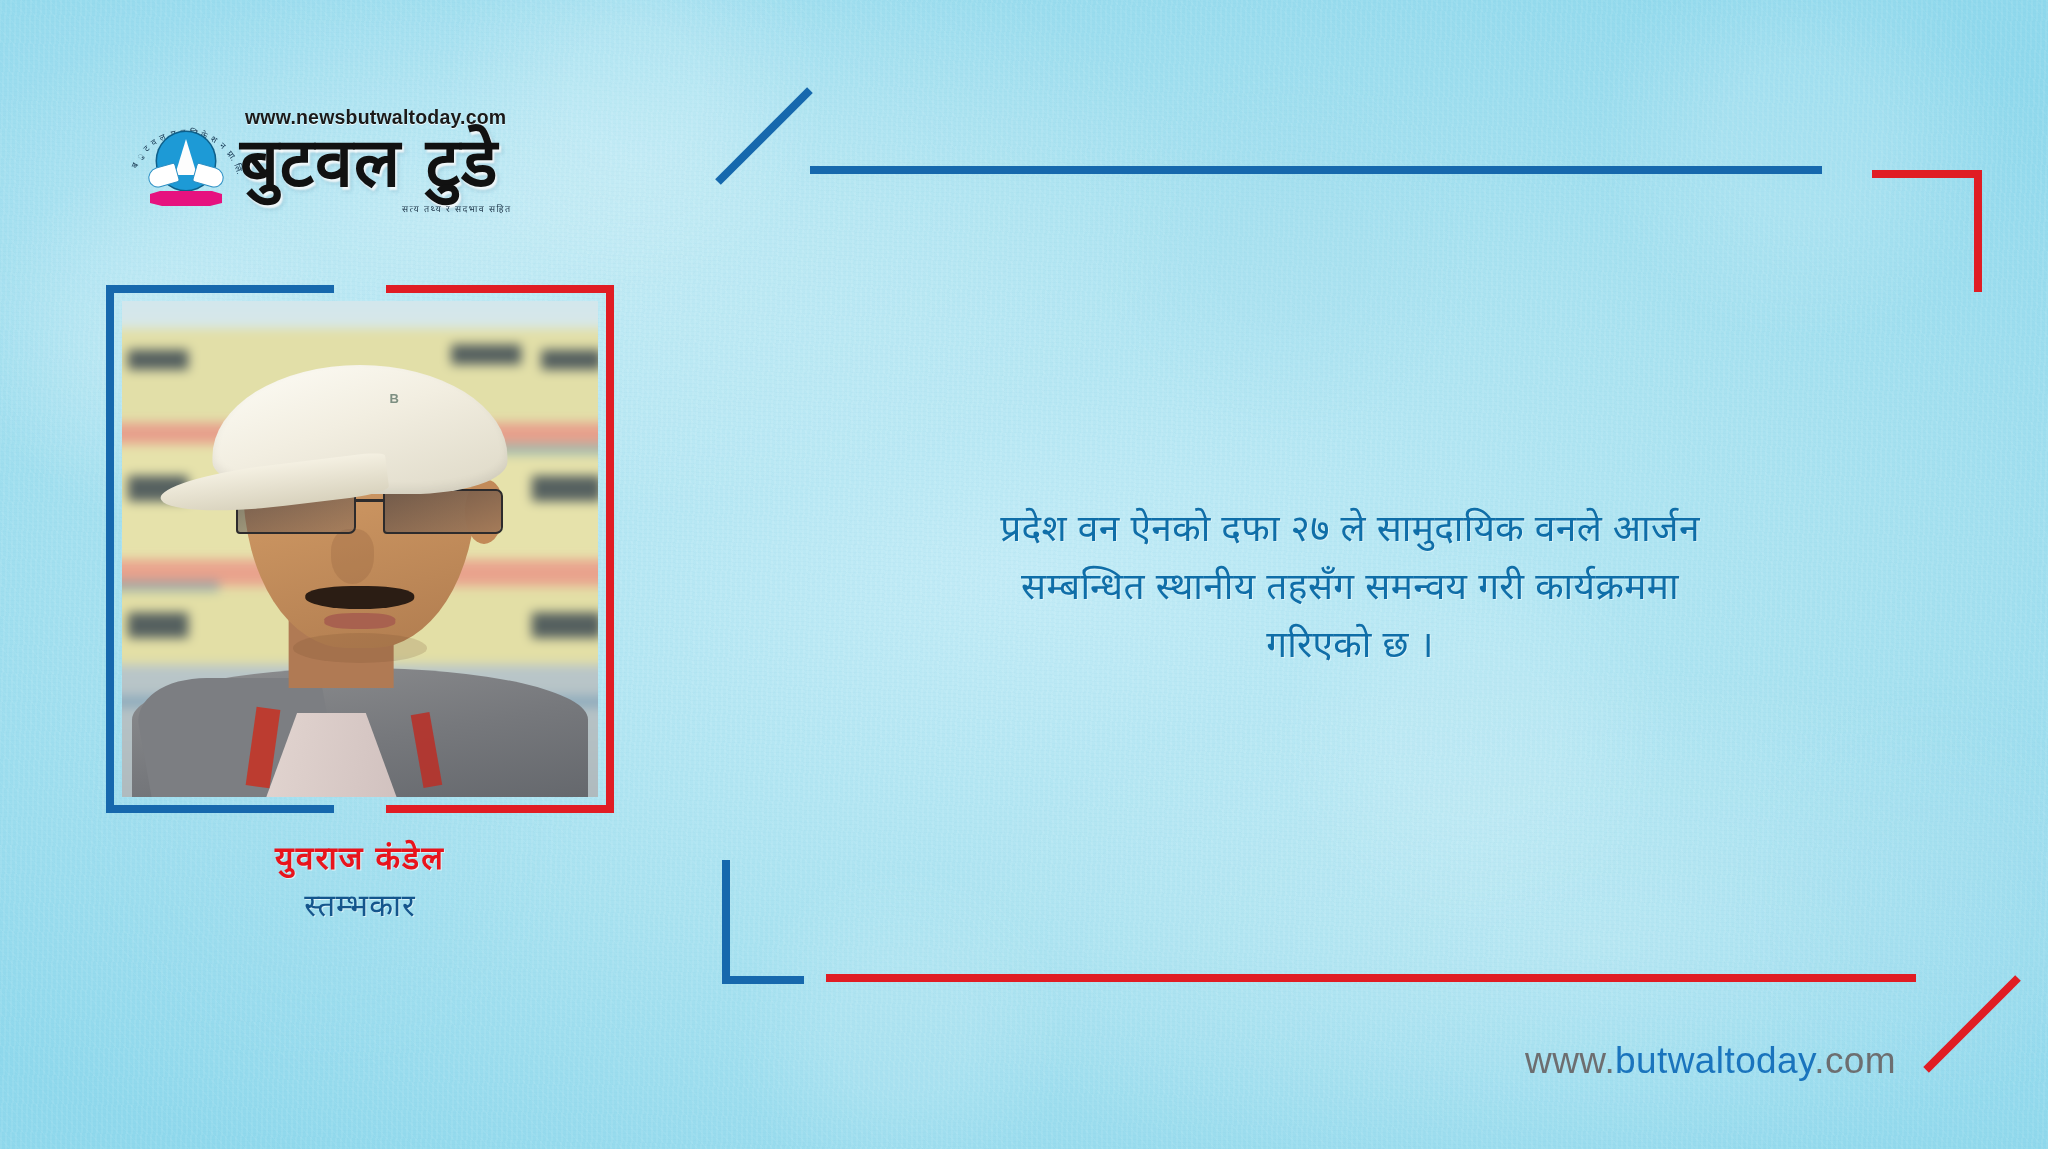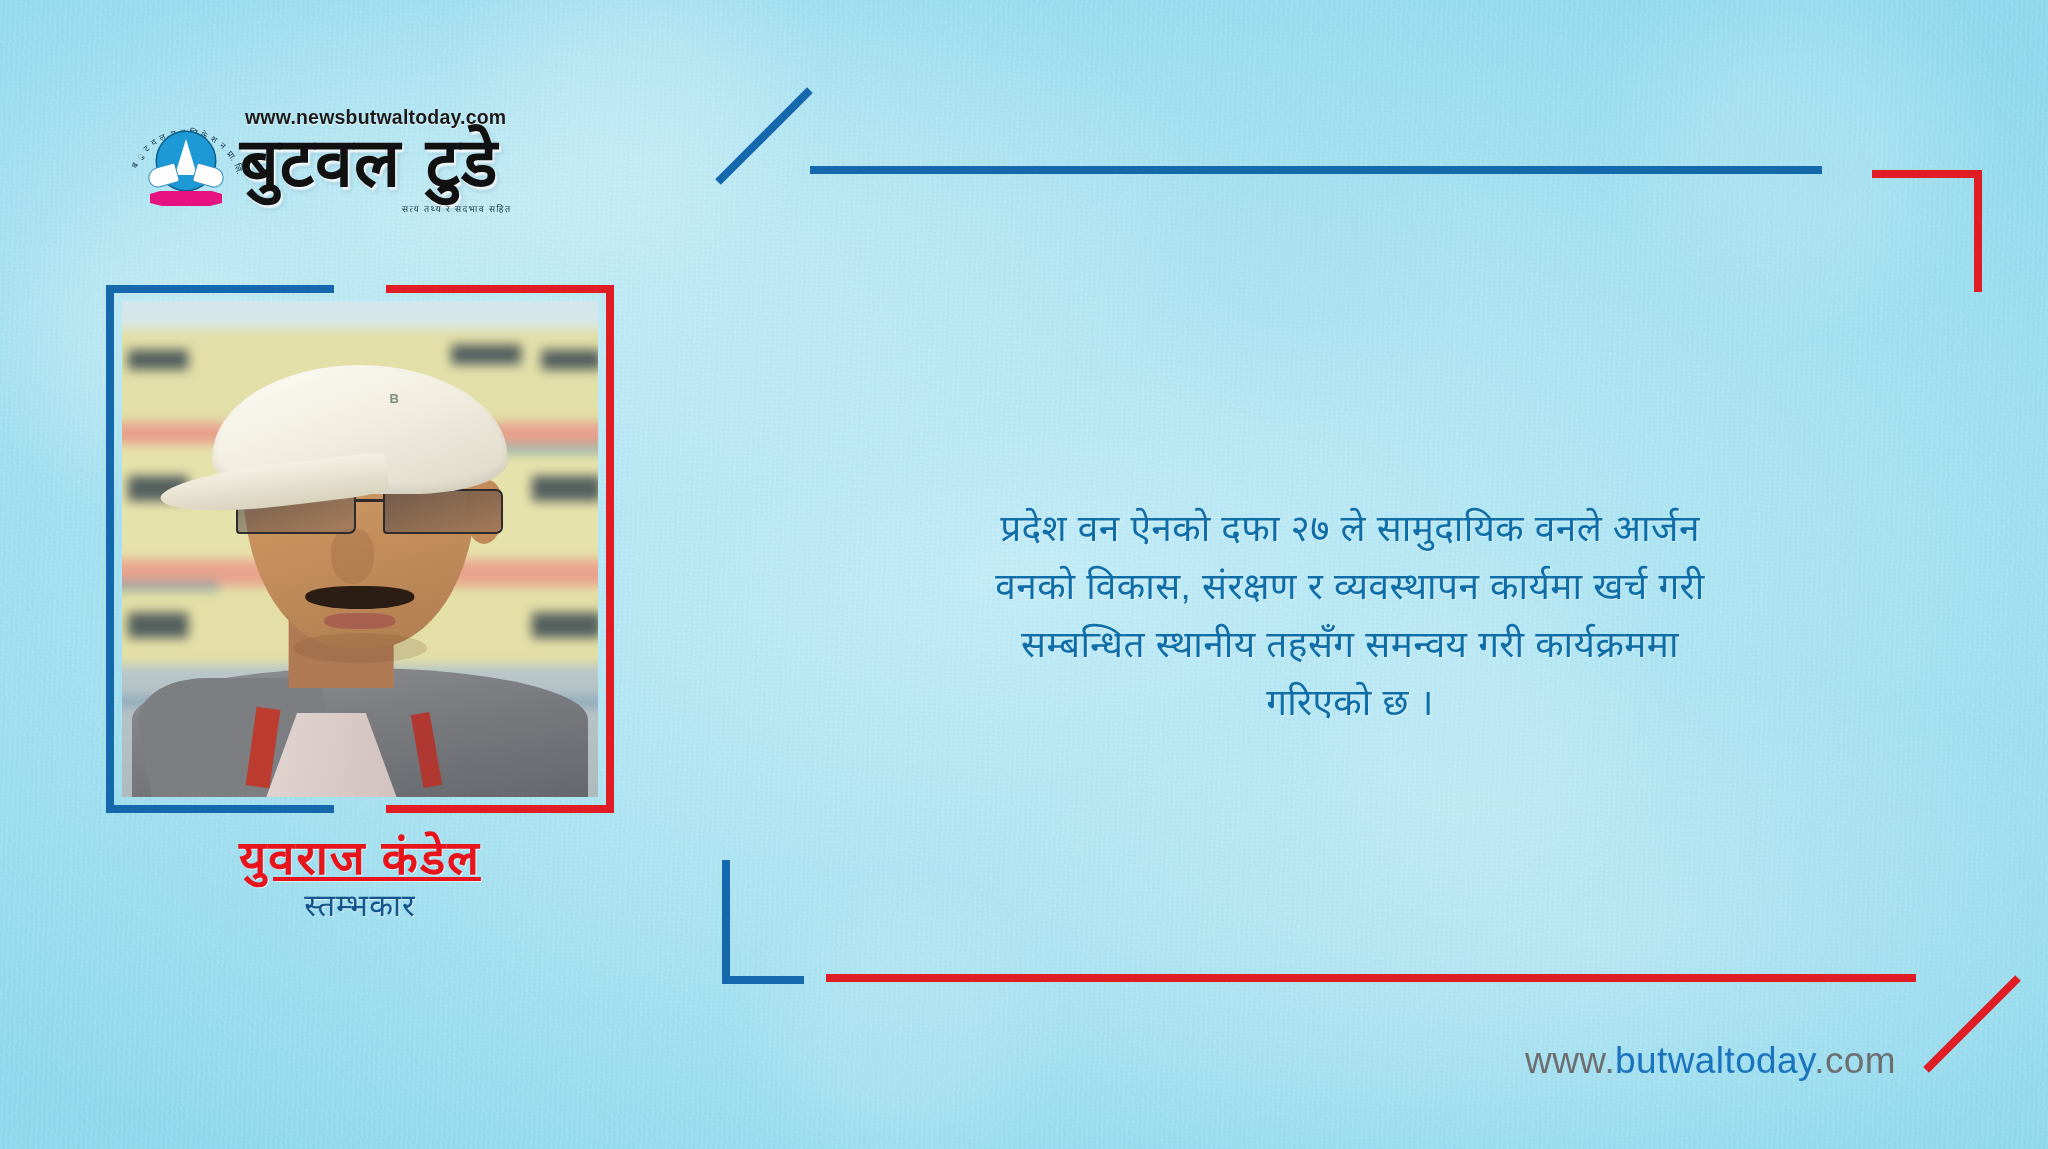--- a/index.html
+++ b/index.html
@@ -249,24 +249,23 @@
     width:28%; height:6%;
     background:rgba(110,70,45,.18); border-radius:50%;
   }
 
   
   #caption{
     position:absolute; left:106px; top:832px; width:508px;
     text-align:center;
   }
   #author-name{
-    font-size:47px; font-weight:700; color:#e8141c;
+    font-size:32px; font-weight:700; color:#e8141c;
     letter-spacing:2px; line-height:52px;
     text-shadow:1px 1px 0 rgba(255,255,255,.6);
-    text-decoration:underline;
   }
   #author-role{
     font-size:31px; color:#14558c; letter-spacing:1px;
     line-height:44px;
     text-shadow:1px 1px 0 rgba(255,255,255,.55);
   }
 
   
   .deco{ position:absolute; }
   
@@ -443,21 +442,20 @@
   <div class="deco" id="deco-tr-horiz"></div>
   <div class="deco" id="deco-tr-vert"></div>
   <div class="deco" id="deco-bl-vert"></div>
   <div class="deco" id="deco-bl-horiz"></div>
   <div class="deco" id="deco-br-horiz"></div>
   <div class="deco" id="deco-br-diag"></div>
 
 
   <div id="body">
     <p>प्रदेश वन ऐनको दफा २७ ले सामुदायिक वनले आर्जन</p>
-    <p>वनको विकास, संरक्षण र व्यवस्थापन कार्यमा खर्च गरी</p>
     <p>सम्बन्धित स्थानीय तहसँग समन्वय गरी कार्यक्रममा</p>
     <p>गरिएको छ ।</p>
   </div>
 
   <div id="footer-url">
     <span class="gray">www.</span><span class="blue">butwaltoday</span><span class="gray">.com</span>
   </div>
 
 </div>
 

